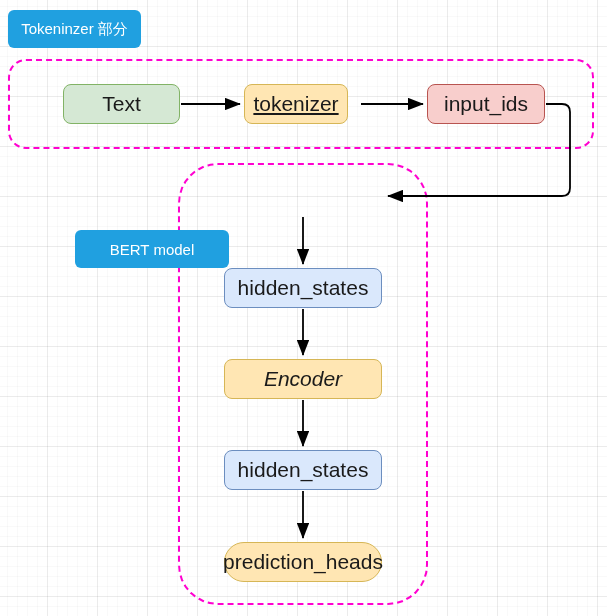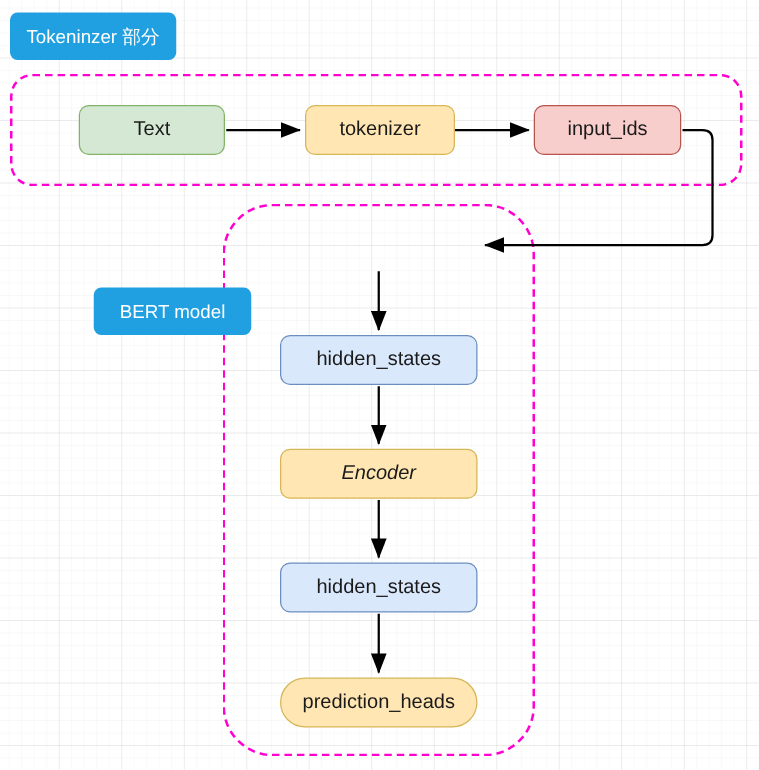--- a/index.html
+++ b/index.html
@@ -32,21 +32,21 @@
   }
   .node {
     position: absolute;
     box-sizing: border-box;
     display: flex;
     align-items: center;
     justify-content: center;
     border-radius: 8px;
     border-width: 1.6px;
     border-style: solid;
-    font-size: 16px;
+    font-size: 21px;
     color: #1a1a1a;
     text-align: left;
     line-height: 1.1;
     white-space: nowrap;
   }
   .badge {
     position: absolute;
     box-sizing: border-box;
     display: flex;
     align-items: center;
@@ -92,29 +92,29 @@
 
     <line x1="303" y1="400" x2="303" y2="446" stroke="#000000" stroke-width="1.8" marker-end="url(#arrowhead)"></line>
 
     <line x1="303" y1="491" x2="303" y2="538" stroke="#000000" stroke-width="1.8" marker-end="url(#arrowhead)"></line>
   </svg>
 
   <div class="badge" style="left:8px; top:10px; width:133px; height:38px; background:#20a0e0;">
     <span>Tokeninzer 部分</span>
   </div>
 
-  <div class="badge" style="left:75px; top:230px; width:126px; height:38px; background:#20a0e0;">
+  <div class="badge" style="left:75px; top:230px; width:154px; height:38px; background:#20a0e0;">
     <span>BERT model</span>
   </div>
 
   <div class="node" style="left:63px; top:84px; width:117px; height:40px; background:#d5e8d4; border-color:#82b366;">
     <span>Text</span>
   </div>
 
-  <div class="node" style="left:244px; top:84px; width:120px; height:40px; background:#ffe6b3; border-color:#d6b656;">
+  <div class="node" style="left:244px; top:84px; width:104px; height:40px; background:#ffe6b3; border-color:#d6b656;text-decoration:underline;">
     <span>tokenizer</span>
   </div>
 
   <div class="node" style="left:427px; top:84px; width:118px; height:40px; background:#f8cecc; border-color:#b85450;">
     <span>input_ids</span>
   </div>
 
 
   <div class="node" style="left:224px; top:268px; width:158px; height:40px; background:#dae8fc; border-color:#6c8ebf;">
     <span>hidden_states</span>

